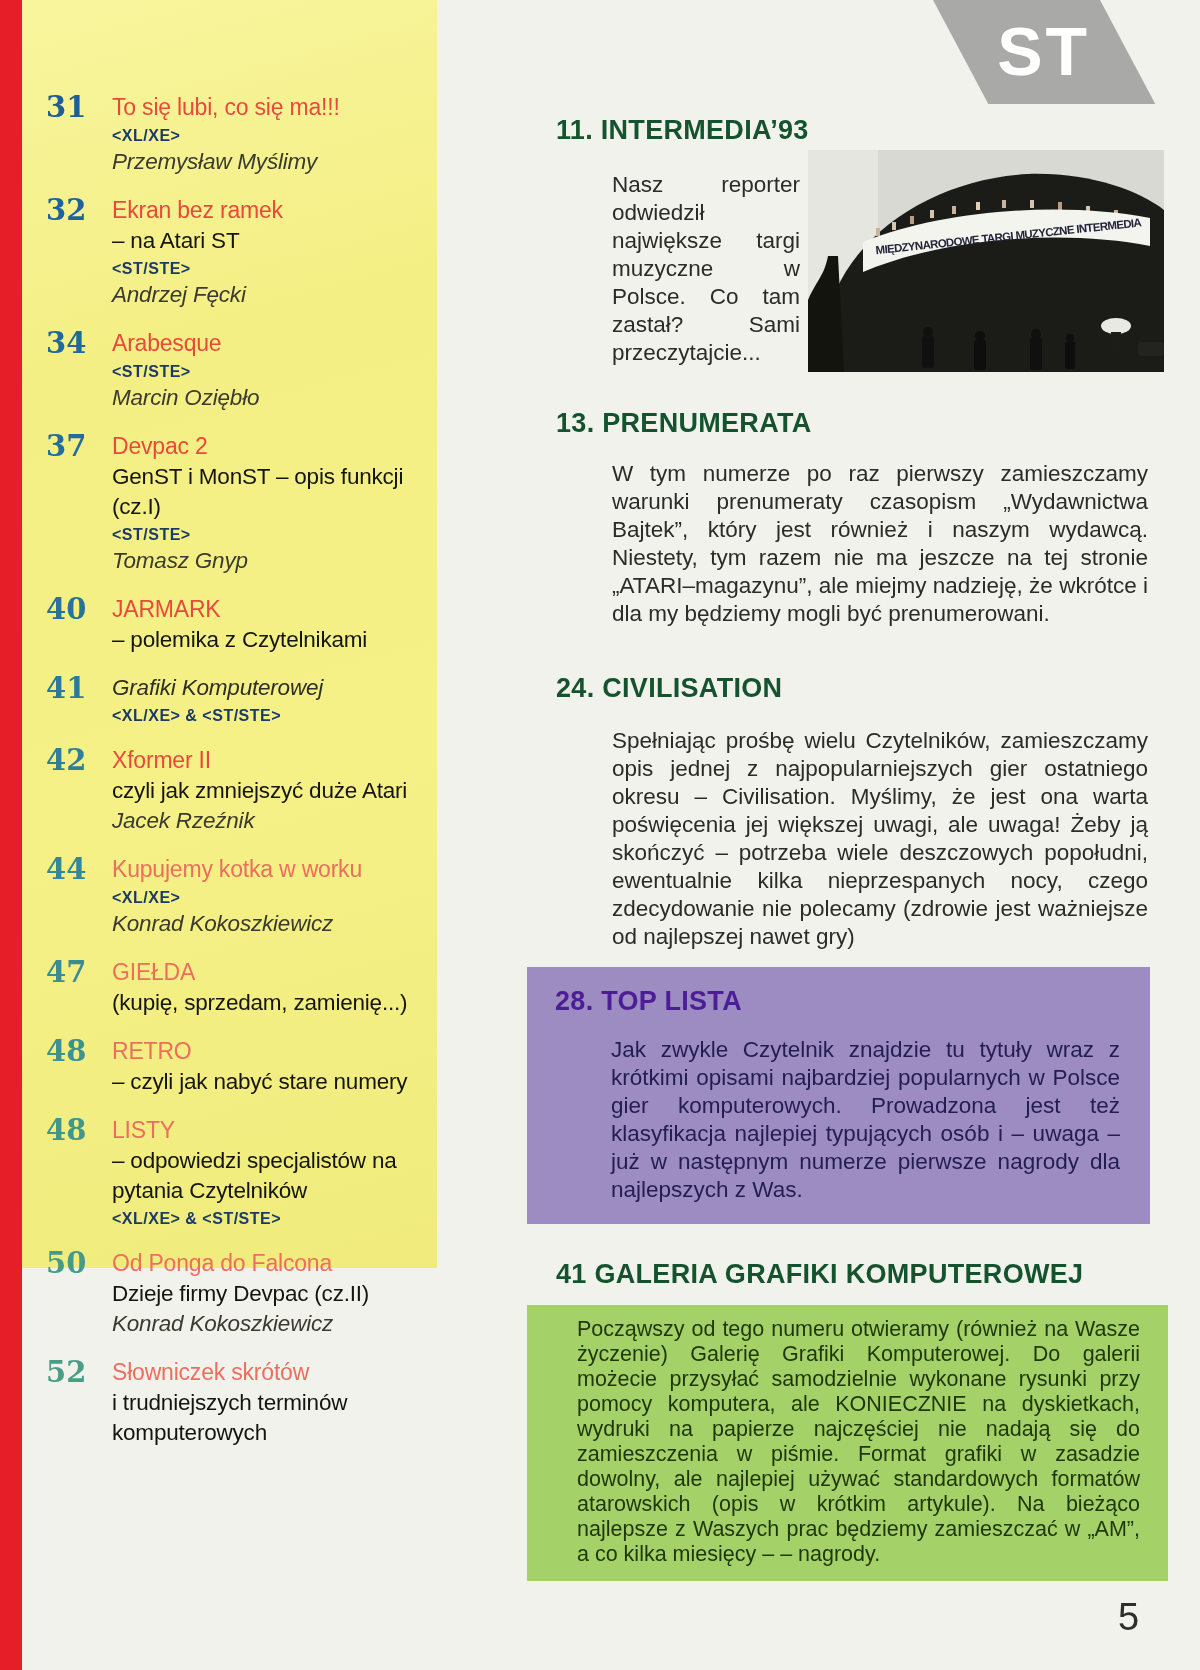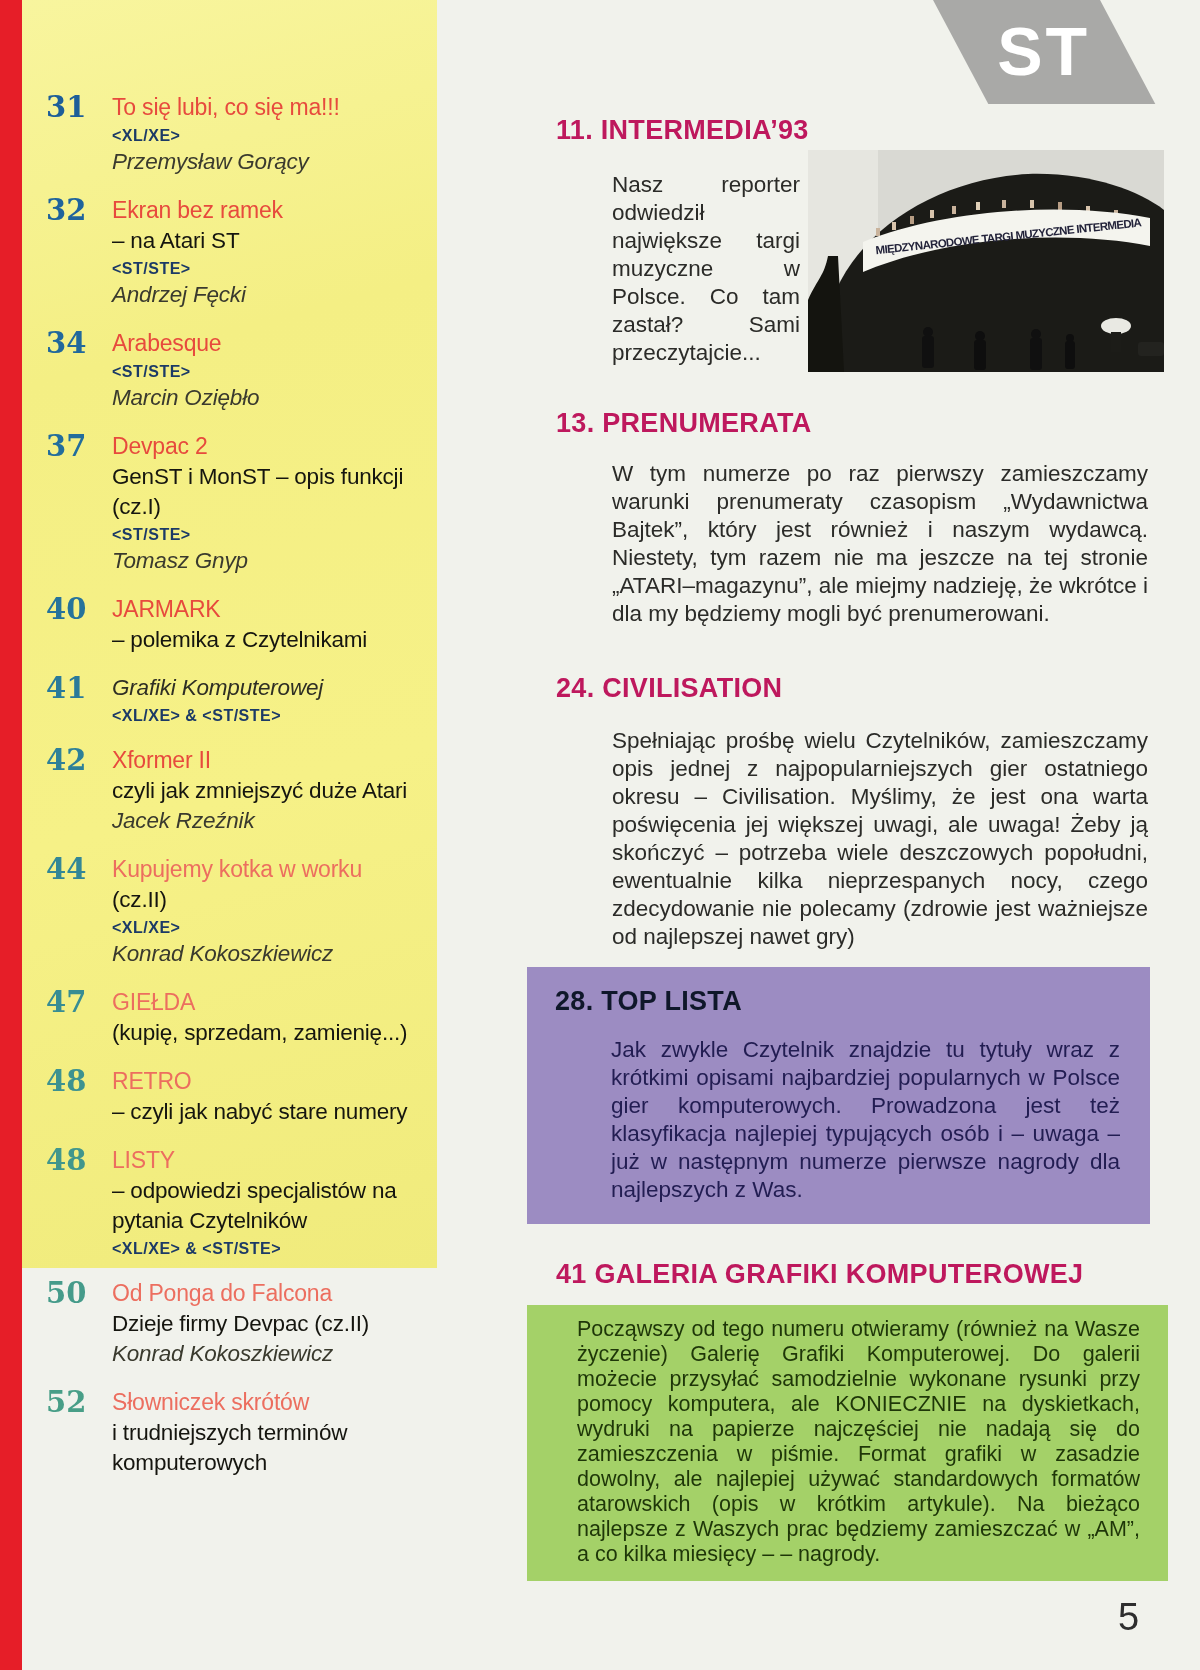--- a/index.html
+++ b/index.html
@@ -26,32 +26,32 @@
   .entry:nth-child(1) .num{color:#1d5e99;} .entry:nth-child(2) .num{color:#1f639c;}
   .entry:nth-child(3) .num{color:#21689c;} .entry:nth-child(4) .num{color:#236d9c;}
   .entry:nth-child(5) .num{color:#26739b;} .entry:nth-child(6) .num{color:#2a7a9a;}
   .entry:nth-child(7) .num{color:#2e8098;} .entry:nth-child(8) .num{color:#338796;}
   .entry:nth-child(9) .num{color:#388d93;} .entry:nth-child(10) .num{color:#3d9290;}
   .entry:nth-child(11) .num{color:#41968c;} .entry:nth-child(12) .num{color:#459b8a;}
   .entry:nth-child(13) .num{color:#489e87;}
 
   
   .main-col{position:absolute;left:437px;top:0;width:763px;height:1670px;}
-  .main-col h2{margin:0;font-size:27px;line-height:33px;font-weight:700;color:#be185d;letter-spacing:0.3px;}
+  .main-col h2{margin:0;font-size:27px;line-height:33px;font-weight:700;color:#14532d;letter-spacing:0.3px;}
   .main-col p{margin:0;font-size:22.5px;line-height:28px;color:#2b2b28;text-align:justify;}
   .h-intermedia{margin:114px 0 0 119px !important;}
   .p-intermedia{width:188px;margin:24px 0 0 175px !important;}
   .h-prenumerata{margin:40px 0 0 119px !important;}
   .p-prenumerata{margin:20px 52px 0 175px !important;}
   .h-civilisation{margin:44px 0 0 119px !important;}
   .p-civilisation{margin:22px 52px 0 175px !important;}
 
   .purple-box{margin:16px 0 0 90px;width:623px;box-sizing:border-box;background:#9c8cc2;
     padding:18px 30px 20px 28px;}
-  .purple-box h2{color:#0f172a;}
+  .purple-box h2{color:#4c1d95;}
   .purple-box p{margin:18px 0 0 56px;color:#221d52;}
 
   .h-galeria{margin:34px 0 0 119px !important;}
 
   .green-box{margin:14px 0 0 90px;width:641px;box-sizing:border-box;background:#a4d168;
     padding:12px 28px 14px 50px;}
   .green-box p{font-size:21.5px;line-height:25px;color:#1e3608;}
 
   
   .photo{position:absolute;left:808px;top:150px;width:356px;height:222px;}
@@ -70,21 +70,21 @@
 <div class="page">
   <div class="spine"></div>
 
   <div class="toc-col">
 
     <div class="entry">
       <span class="num">31</span>
       <div class="etext">
         <div class="etitle">To się lubi, co się ma!!!</div>
         <div class="etag">&lt;XL/XE&gt;</div>
-        <div class="eauthor">Przemysław Gorący</div>
+        <div class="eauthor">Przemysław Myślimy</div>
       </div>
     </div>
 
     <div class="entry">
       <span class="num">32</span>
       <div class="etext">
         <div class="etitle">Ekran bez ramek</div>
         <div class="esub">– na Atari ST</div>
         <div class="etag">&lt;ST/STE&gt;</div>
         <div class="eauthor">Andrzej Fęcki</div>
@@ -132,21 +132,20 @@
         <div class="etitle">Xformer II</div>
         <div class="esub">czyli jak zmniejszyć duże Atari</div>
         <div class="eauthor">Jacek Rzeźnik</div>
       </div>
     </div>
 
     <div class="entry">
       <span class="num">44</span>
       <div class="etext">
         <div class="etitle">Kupujemy kotka w worku</div>
-        <div class="esub">(cz.II)</div>
         <div class="etag">&lt;XL/XE&gt;</div>
         <div class="eauthor">Konrad Kokoszkiewicz</div>
       </div>
     </div>
 
     <div class="entry">
       <span class="num">47</span>
       <div class="etext">
         <div class="etitle">GIEŁDA</div>
         <div class="esub">(kupię, sprzedam, zamienię...)</div>

